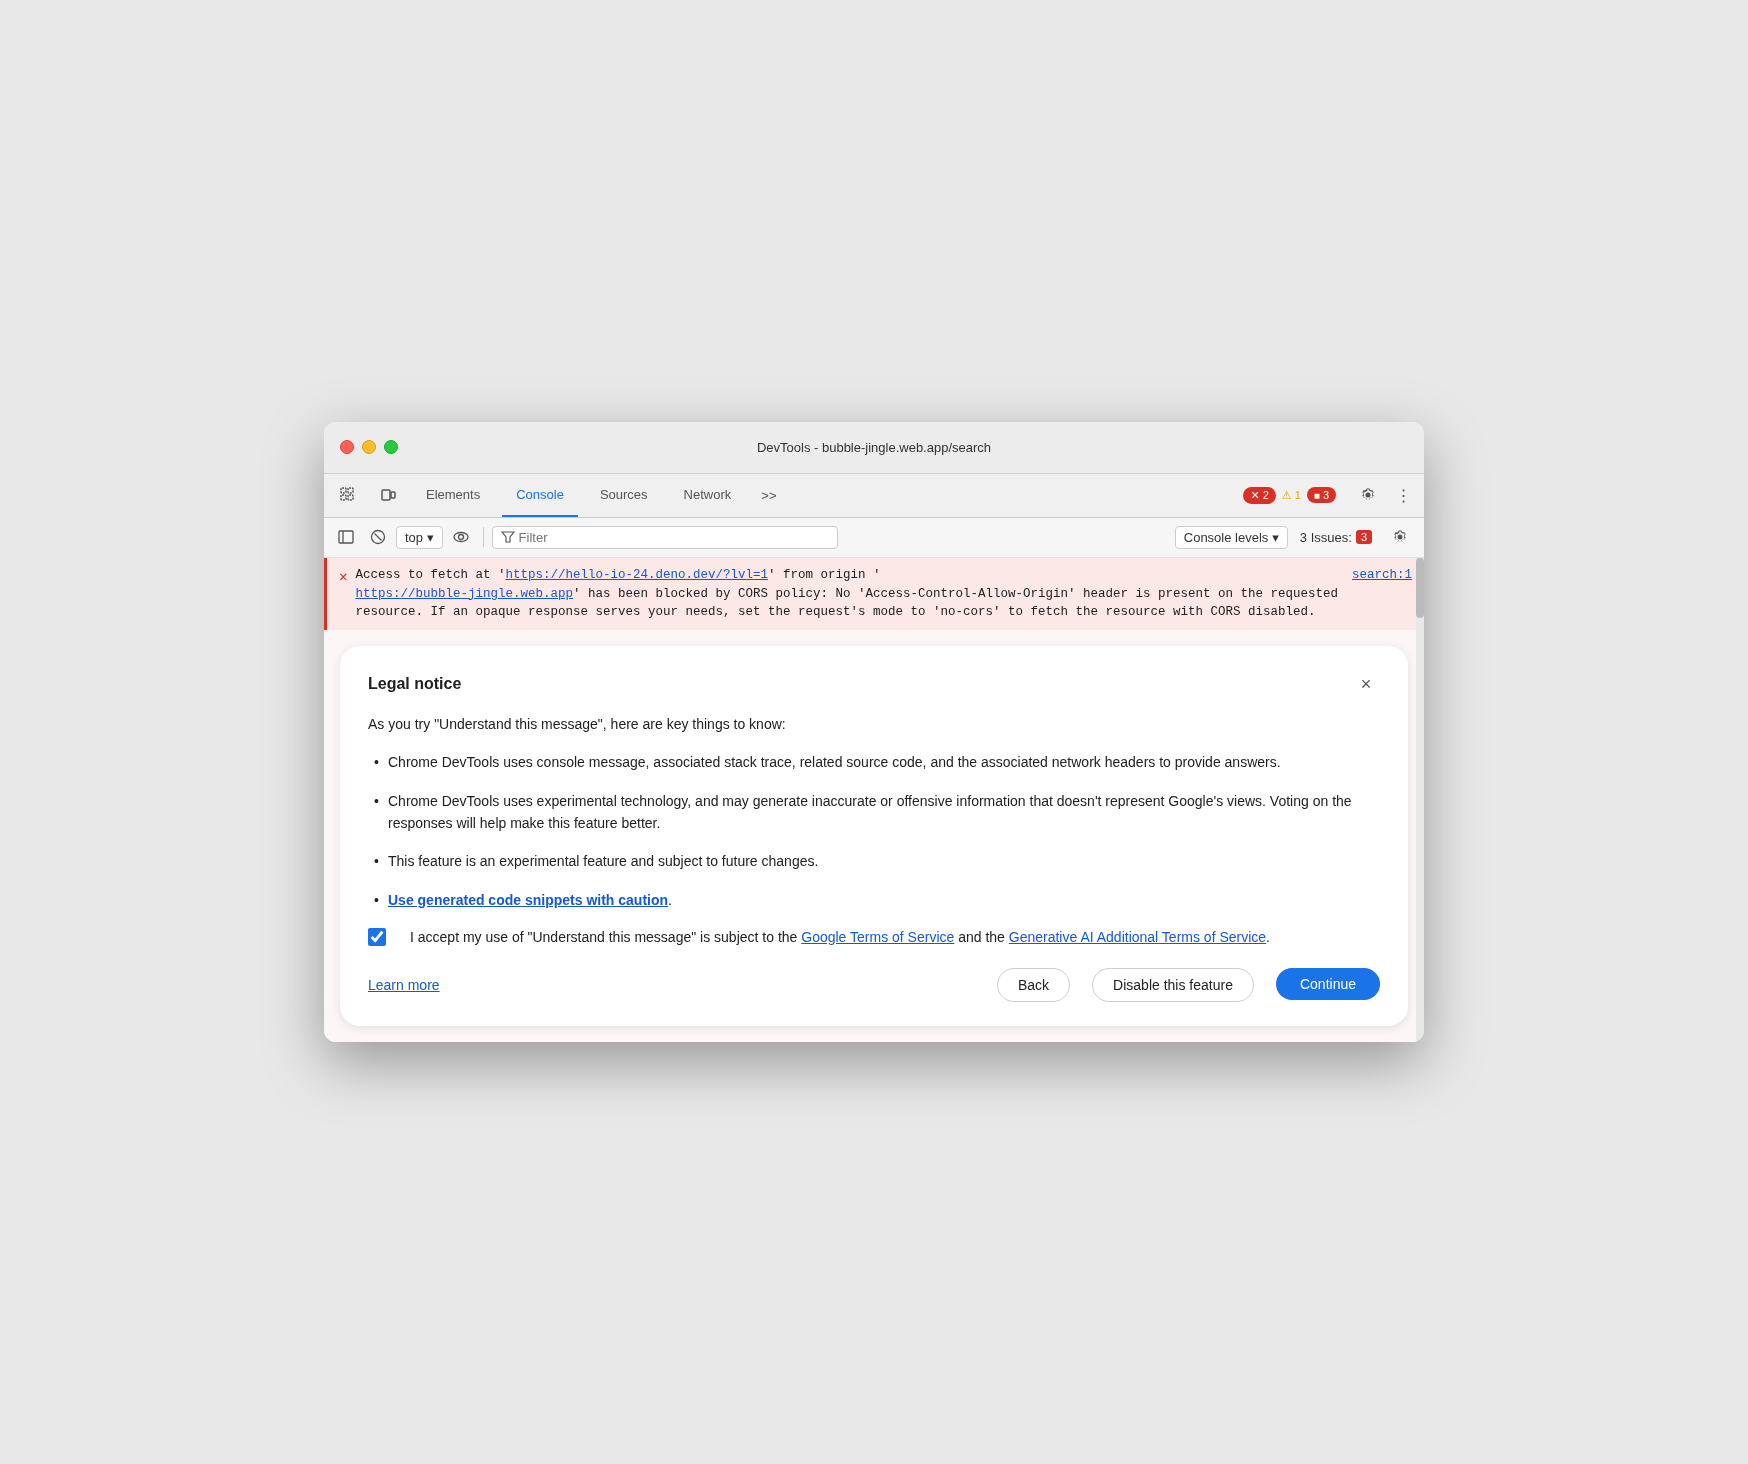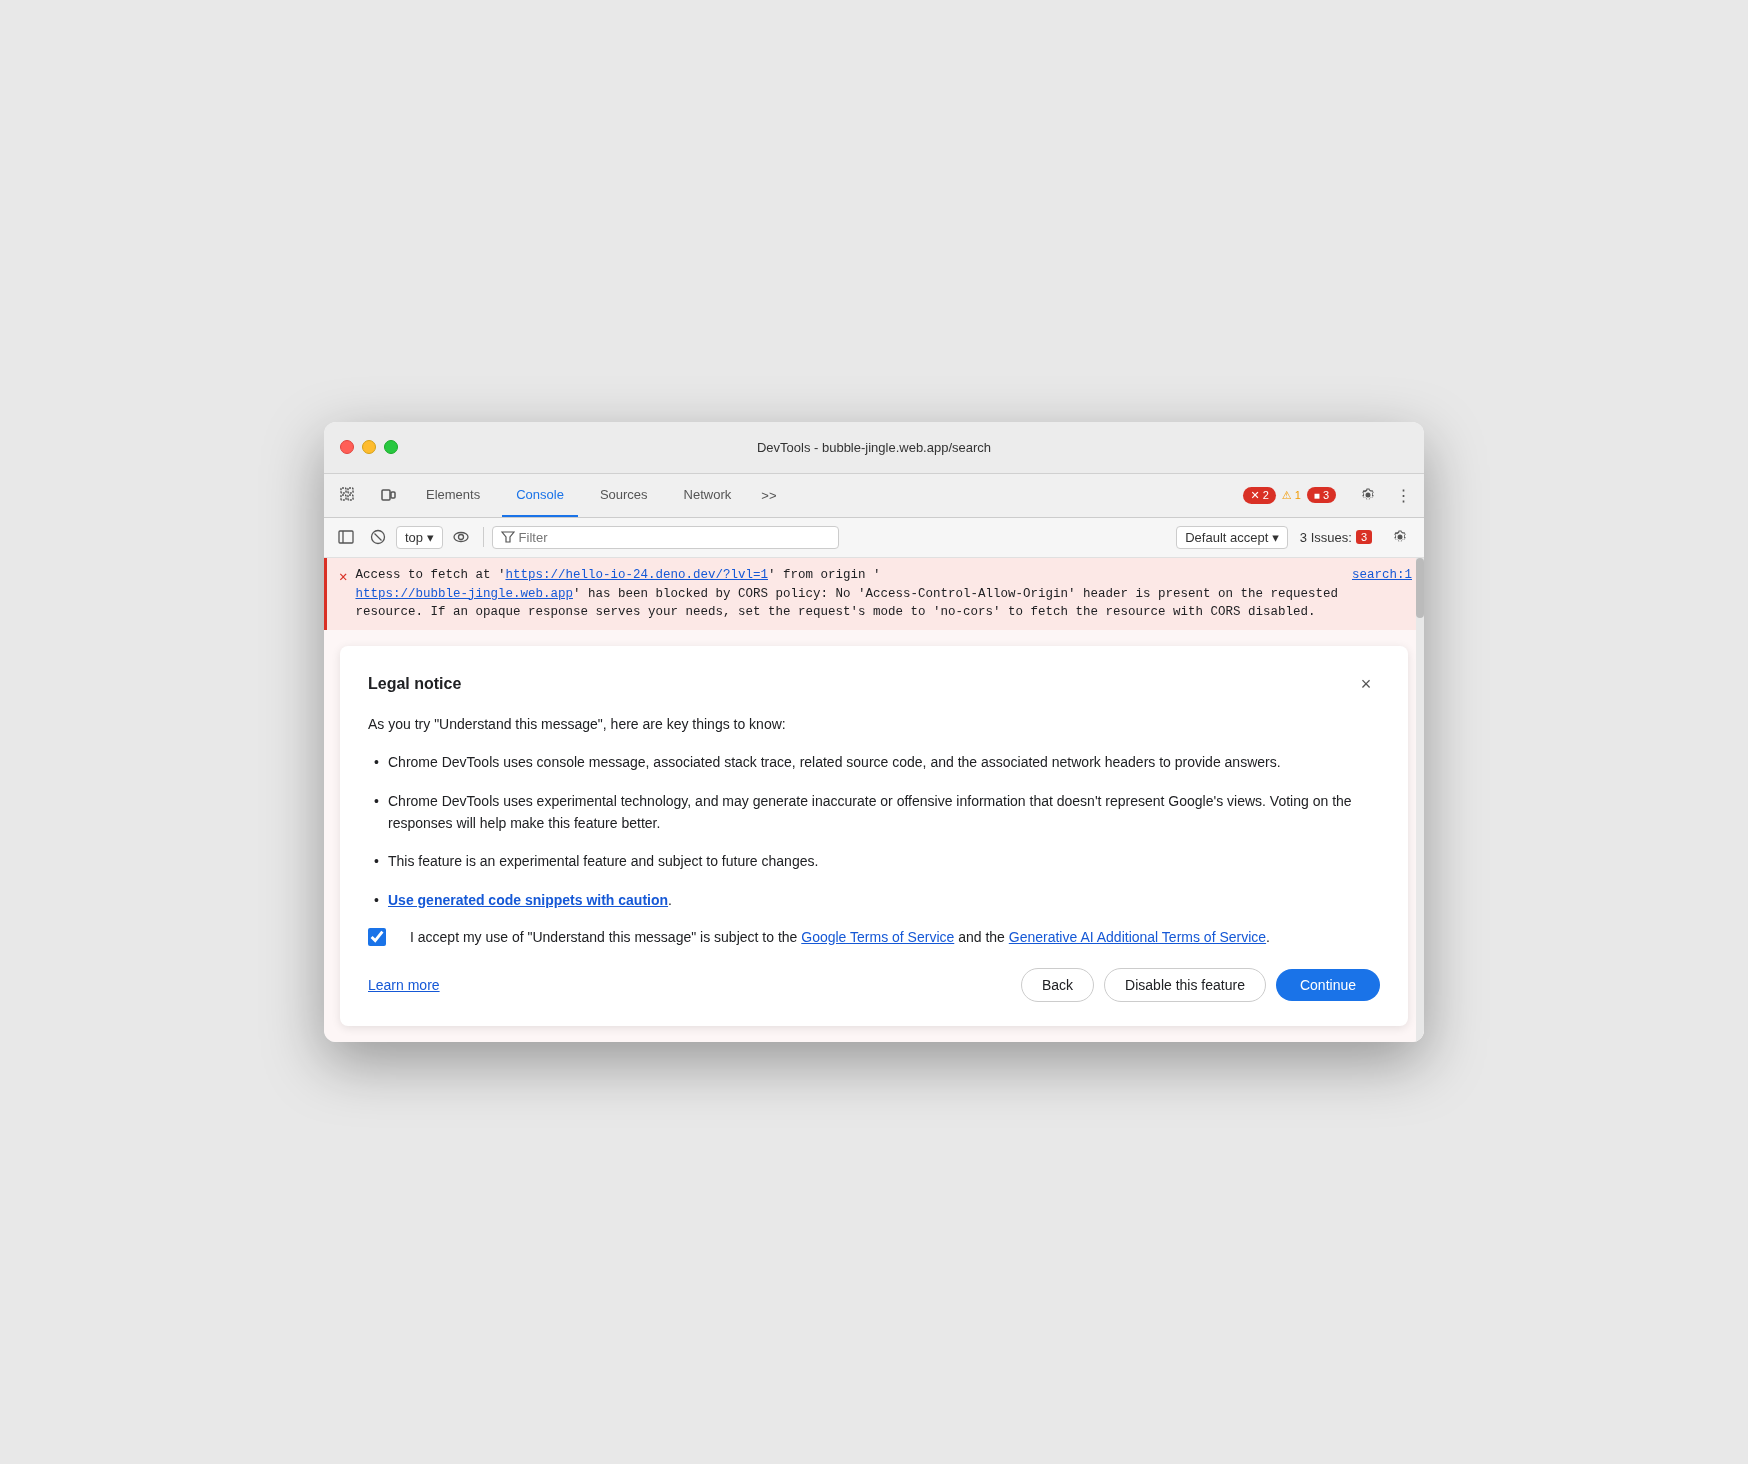--- a/index.html
+++ b/index.html
@@ -310,21 +310,21 @@
 
     .error-link {
       color: #1558d6;
       text-decoration: underline;
       cursor: pointer;
     }
 
     
     .legal-notice {
       background: white;
-      border-radius: 8px;
+      border-radius: 20px;
       margin: 16px;
       padding: 24px 28px;
       box-shadow: 0 2px 10px rgba(0,0,0,0.1);
     }
 
     .legal-header {
       display: flex;
       justify-content: space-between;
       align-items: center;
       margin-bottom: 16px;
@@ -421,22 +421,22 @@
 
     .learn-more-link {
       color: #1558d6;
       text-decoration: underline;
       font-size: 14px;
       cursor: pointer;
     }
 
     .footer-buttons {
       display: flex;
-      gap: 10px;
-      align-items: center;
+      gap: 22px;
+      align-items: flex-start;
     }
 
     .btn-outline {
       padding: 8px 20px;
       border: 1px solid #ccc;
       border-radius: 20px;
       background: white;
       font-size: 14px;
       color: #202124;
       cursor: pointer;
@@ -576,21 +576,21 @@
     <div class="filter-input-wrapper">
       <svg width="14" height="14" viewBox="0 0 14 14" fill="none">
         <polygon points="1,2 13,2 9,7 9,12 5,12 5,7" stroke="#555" stroke-width="1.2" fill="none"></polygon>
       </svg>
       <input class="filter-input" type="text" placeholder="Filter" style="">
     </div>
 
     <div class="toolbar-spacer"></div>
 
     <div class="levels-btn">
-      <span>Default accept</span>
+      <span>Console levels</span>
       <span>▾</span>
     </div>
 
     <div class="issues-badge">
       <span>3 Issues:</span>
       <span class="issues-icon">3</span>
     </div>
 
     <div class="gear-btn">
       <svg width="16" height="16" viewBox="0 0 16 16" fill="#555">

